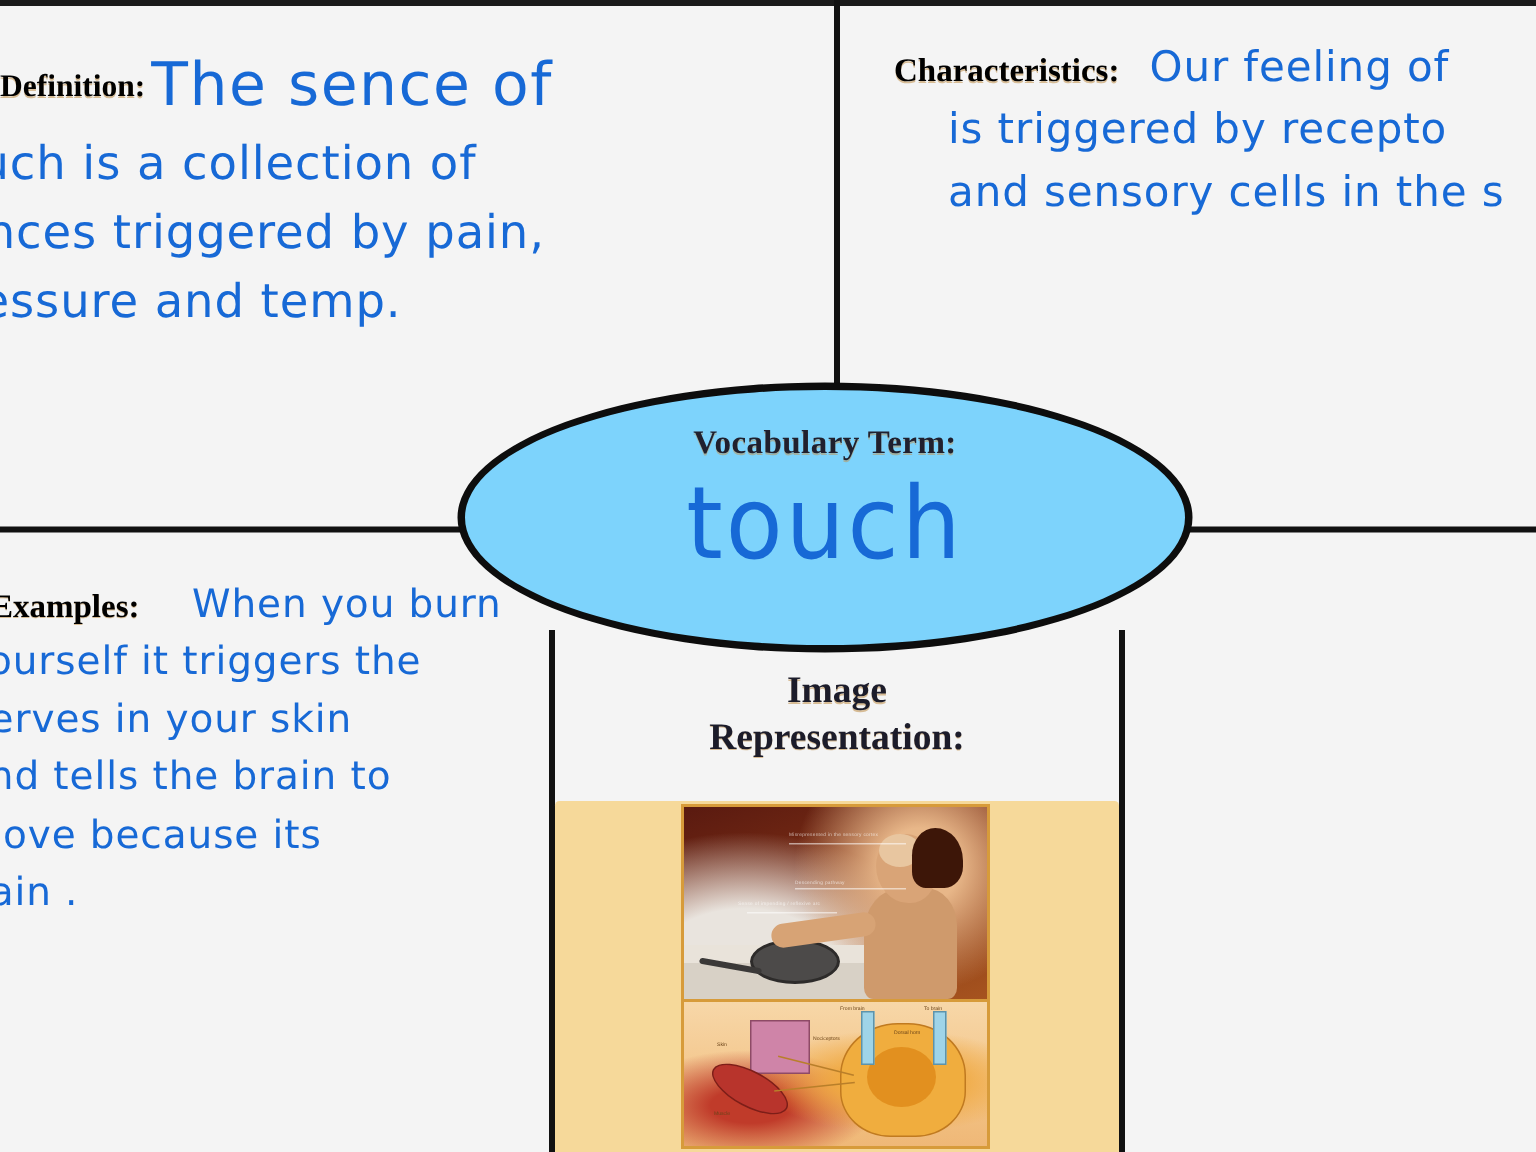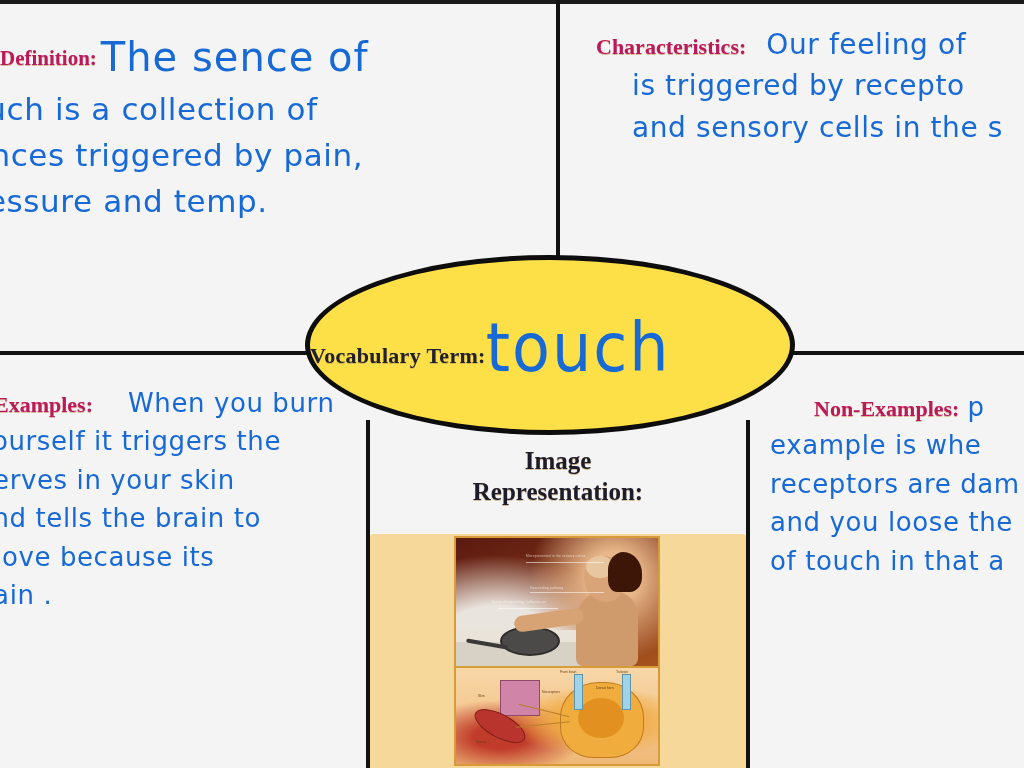--- a/index.html
+++ b/index.html
@@ -19,23 +19,23 @@
   .v-top{left:556px;top:0;width:4px;height:353px;}
   .h-left{left:0;top:351px;width:312px;height:4px;}
   .h-right{left:790px;top:351px;width:234px;height:4px;}
   .v-bot-l{left:366px;top:420px;width:4px;height:348px;}
   .v-bot-r{left:746px;top:420px;width:4px;height:348px;}
 
   
   .oval{
     position:absolute;left:305px;top:255px;width:490px;height:180px;
     border:5px solid #0d0d0d;border-radius:50%/50%;
-    background:#fde047;z-index:5;
+    background:#7dd3fc;z-index:5;
     box-sizing:border-box;
-    display:flex;flex-direction:row;align-items:center;
+    display:flex;flex-direction:column;align-items:center;
   }
   .oval-title{
     font-family:"Liberation Serif", serif;
     font-size:22px;font-weight:700;color:#20202e;
     margin-top:22px;letter-spacing:.3px;
     text-shadow:0 1px 0 rgba(190,150,90,.55);
   }
   .oval-term{
     font-family:"DejaVu Sans", sans-serif;
     font-size:62px;color:#1769d6;margin-top:4px;
@@ -46,21 +46,21 @@
   
   .quad{position:absolute;box-sizing:border-box;}
   .q-def  {left:0px;   top:6px;   width:556px; height:345px; padding:22px 8px 0 0;}
   .q-char {left:560px; top:6px;   width:464px; height:345px; padding:18px 0 0 36px;}
   .q-ex   {left:0px;   top:358px; width:302px; height:410px; padding:26px 8px 0 0;}
   .q-nex  {left:750px; top:358px; width:274px; height:410px; padding:30px 0 0 14px;}
   .q-img  {left:370px; top:424px; width:376px; height:344px; padding:22px 0 0 0;}
 
   .lbl{
     font-family:"Liberation Serif", serif;
-    font-weight:700;font-size:22px;color:#be185d;
+    font-weight:700;font-size:22px;color:#000000;
     text-shadow:0 1px 0 rgba(195,150,85,.6);
     white-space:nowrap;
   }
   .hand{
     font-family:"DejaVu Sans", sans-serif;
     color:#1769d6;font-size:27px;line-height:1.48;
     letter-spacing:.6px;white-space:nowrap;
   }
   .hand.big{font-size:31px;}
 
@@ -180,30 +180,20 @@
       <span class="lbl">Examples:</span>
       <span class="hand">When  you  burn</span>
     </div>
     <div class="erow hand">yourself it  triggers  the</div>
     <div class="erow hand">nerves  in  your  skin</div>
     <div class="erow hand">and tells  the  brain  to</div>
     <div class="erow hand">move  because  its</div>
     <div class="erow hand">pain .</div>
   </div>
 
-  <div class="quad q-nex">
-    <div class="n1">
-      <span class="lbl">Non-Examples:</span>
-      <span class="hand">p</span>
-    </div>
-    <div class="nrow hand">example  is  whe</div>
-    <div class="nrow hand">receptors  are  dam</div>
-    <div class="nrow hand">and you  loose the</div>
-    <div class="nrow hand">of  touch  in  that  a</div>
-  </div>
 
   <div class="quad q-img">
     <div class="imglbl">
       <div>Image</div>
       <div>Representation:</div>
     </div>
 
     <div class="img-card">
       <div class="thumb">
 

